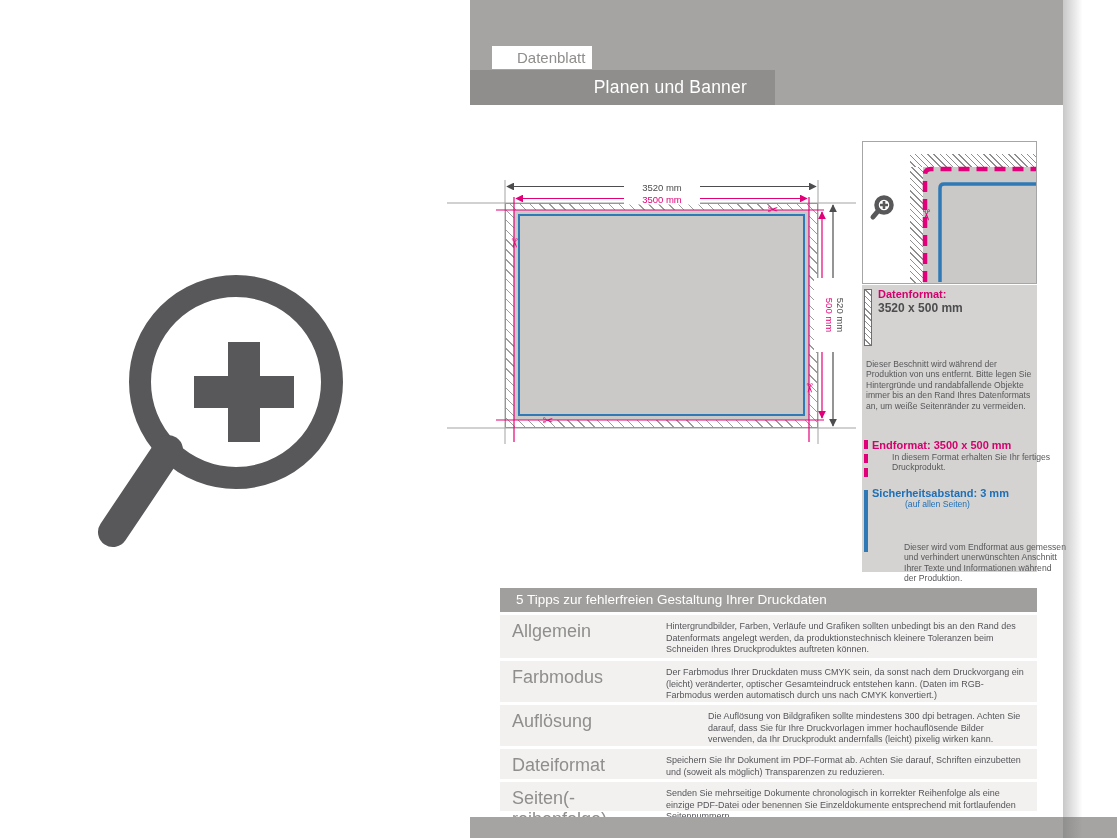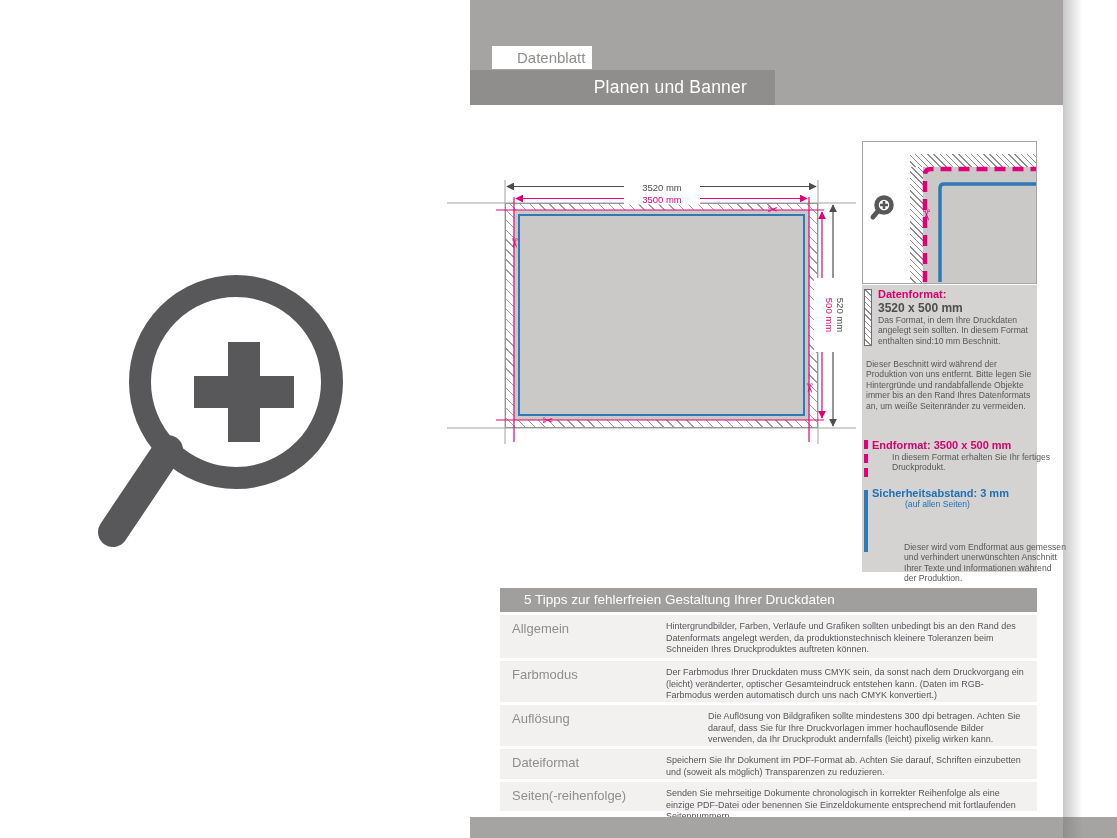--- a/index.html
+++ b/index.html
@@ -18,23 +18,23 @@
   
   .panel{background:#d4d3d1;}
   .p-head-magenta{color:#d4006e;font-weight:bold;font-size:11px;}
   .p-head-blue{color:#1d6fb8;font-weight:bold;font-size:11px;}
   .p-size{color:#4d4d4f;font-weight:bold;font-size:12px;}
   .p-body{color:#57575a;font-size:8.6px;line-height:10.4px;}
   .p-sub{color:#1d6fb8;font-size:8.6px;line-height:10px;}
   .dash-bar{background:repeating-linear-gradient(180deg,#e2007a 0 9px,rgba(0,0,0,0) 9px 14px);}
   .solid-bar{background:#2e79b6;}
   
-  .tips-header{background:#a09f9d;color:#fff;font-size:13.5px;line-height:24px;padding-left:24px;box-sizing:border-box;}
+  .tips-header{background:#a09f9d;color:#fff;font-size:13.5px;line-height:24px;padding-left:16px;box-sizing:border-box;}
   .tip-row{background:#f2f1ef;display:flex;box-sizing:border-box;}
-  .tip-label{width:158px;flex:0 0 158px;color:#8f8e8c;font-size:13px;padding:6px 0 12px 12px;box-sizing:border-box;}
+  .tip-label{width:158px;flex:0 0 158px;color:#8f8e8c;font-size:18px;padding:6px 0 12px 12px;box-sizing:border-box;}
   .tip-text{flex:1;color:#55555a;font-size:9px;line-height:11.6px;padding:6px 10px 0 8px;box-sizing:border-box;}
   .footer{background:#a5a4a2;color:#ffffff;font-size:10px;line-height:21px;text-align:right;padding-right:26px;box-sizing:border-box;}
   .edge-shadow{background:linear-gradient(90deg,rgba(110,110,110,.38),rgba(255,255,255,0) 70%);}
   svg text{font-family:"Liberation Sans",sans-serif;}
 </style>
 </head>
 <body>
 
 <div id="page">
 
@@ -113,21 +113,20 @@
       <circle cx="22" cy="64" r="7.5" stroke-width="4.5"></circle>
       <path d="M18 64 H26 M22 60 V68" stroke-width="2.6"></path>
       <line x1="16.5" y1="69.5" x2="11" y2="76" stroke-width="5" stroke-linecap="round"></line>
     </g>
   </svg>
 
   <div class="abs panel" style="left:862px;top:285px;width:175px;height:287px;"></div>
   <div class="abs hatch-fine" style="left:864px;top:289px;width:8px;height:57px;border:1px solid #6e6e70;box-sizing:border-box;"></div>
   <div class="abs p-head-magenta" style="left:878px;top:288px;"><span>Datenformat:</span></div>
   <div class="abs p-size" style="left:878px;top:301px;"><span>3520 x 500 mm</span></div>
-  <div class="abs p-body" style="left:878px;top:315px;width:154px;"><span>Das Format, in dem Ihre Druckdaten angelegt sein sollten. In diesem Format enthalten sind:10 mm Beschnitt.</span></div>
   <div class="abs p-body" style="left:866px;top:359px;width:166px;"><span>Dieser Beschnitt wird während der Produktion von uns entfernt. Bitte legen Sie Hintergründe und randabfallende Objekte immer bis an den Rand Ihres Datenformats an, um weiße Seitenränder zu vermeiden.</span></div>
 
   <div class="abs dash-bar" style="left:864px;top:440px;width:4px;height:38px;"></div>
   <div class="abs p-head-magenta" style="left:872px;top:439px;"><span>Endformat: 3500 x 500 mm</span></div>
   <div class="abs p-body" style="left:892px;top:452px;width:162px;"><span>In diesem Format erhalten Sie Ihr fertiges Druckprodukt.</span></div>
 
   <div class="abs solid-bar" style="left:864px;top:490px;width:4px;height:62px;"></div>
   <div class="abs p-head-blue" style="left:872px;top:487px;"><span>Sicherheitsabstand: 3 mm</span></div>
   <div class="abs p-sub" style="left:872px;top:499px;margin-left:33px;"><span>(auf allen Seiten)</span></div>
   <div class="abs p-body" style="left:904px;top:510px;width:162px;margin-top:32px;"><span>Dieser wird vom Endformat aus gemessen und verhindert unerwünschten Anschnitt Ihrer Texte und Informationen während der Produktion.</span></div>

